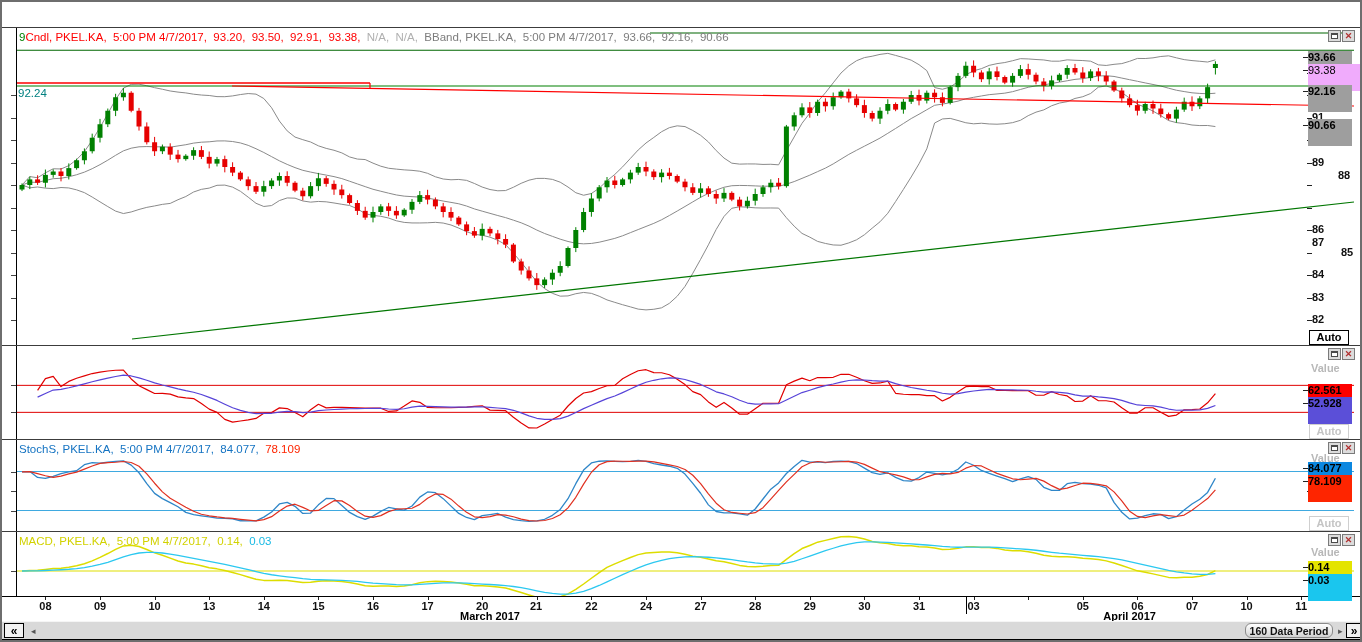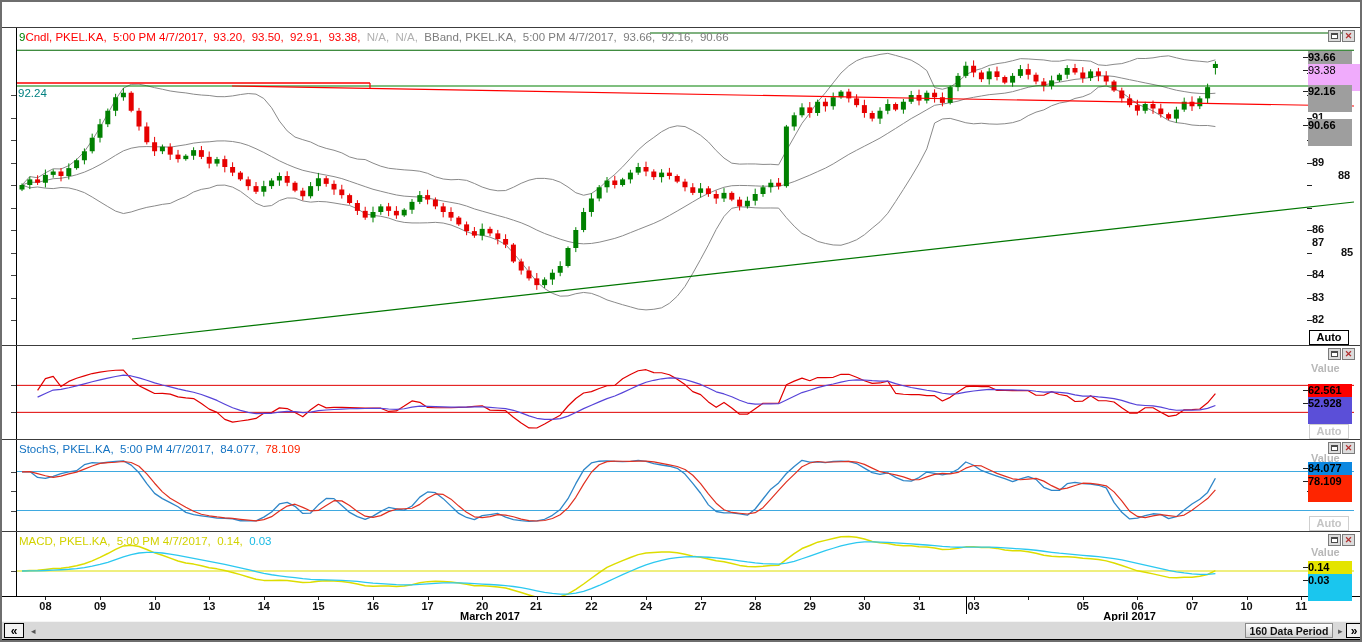--- a/index.html
+++ b/index.html
@@ -34,21 +34,21 @@
   #xaxis{position:absolute;left:0;top:595px;width:1358px;height:24px;background:#fff;}
   .day-label{position:absolute;top:3px;font-size:11px;font-weight:600;color:#111;transform:translateX(-50%);}
   .day-tick{position:absolute;top:0;width:1px;height:3px;background:#222;}
   .month-label{position:absolute;top:13px;font-size:11px;font-weight:bold;color:#000;transform:translateX(-50%);text-align:center;}
   .month-sep{position:absolute;top:0;width:1px;height:17px;background:#000;}
   #scroll{position:absolute;left:0;top:619px;width:1358px;height:18px;background:#d9d9d9;border-top:1px solid #f5f5f5;}
   .sbtn{position:absolute;top:1px;width:20px;height:15px;background:#f2f2f2;border:1px solid #000;
         font-size:12px;font-weight:bold;color:#000;text-align:center;line-height:14px;box-sizing:border-box;}
   .sarrow{position:absolute;top:4px;font-size:9px;color:#555;}
   .dp-btn{position:absolute;top:1px;left:1243px;width:88px;height:15px;
-          background:linear-gradient(#ffffff,#d2d2d2);border:1px solid #8a8a8a;border-radius:0;
+          background:linear-gradient(#ffffff,#d2d2d2);border:1px solid #8a8a8a;border-radius:6px;
           font-size:10.5px;font-weight:bold;color:#111;text-align:center;line-height:14px;box-sizing:border-box;}
   .blackbar{position:absolute;left:0;top:637px;width:1358px;height:5px;background:#000;}
 </style>
 </head>
 <body>
 
 <div id="win">
 
   <div class="sep" style="top:25px"></div>
 

